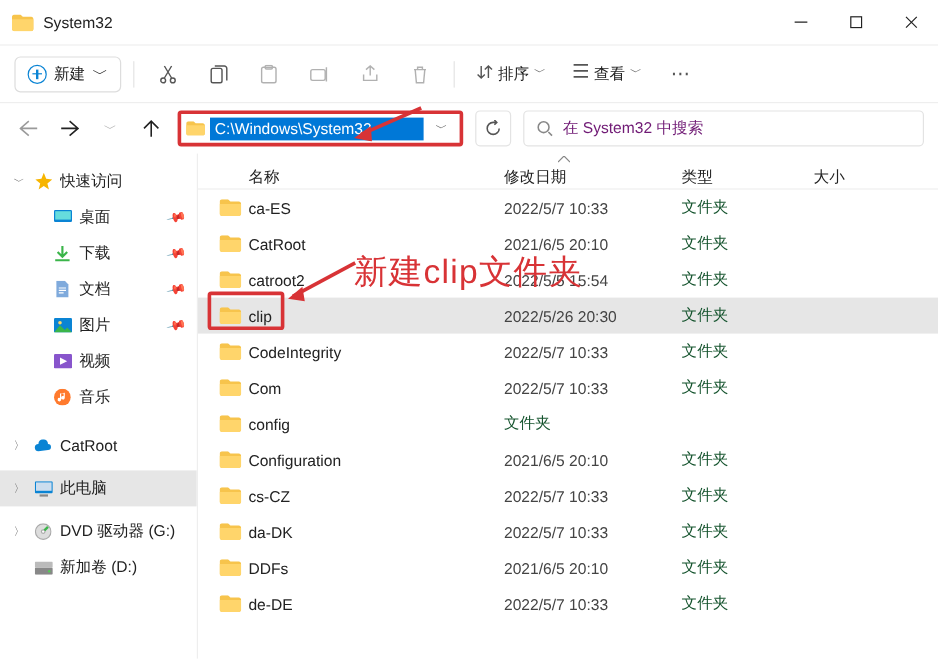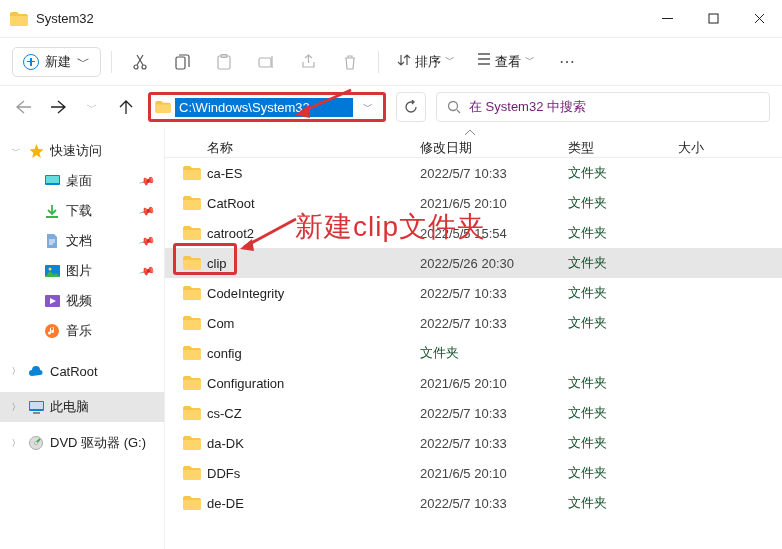--- a/index.html
+++ b/index.html
@@ -297,20 +297,31 @@
         <span class="chv">〉</span>
         <span class="ic">
           <svg width="14" height="14">
             <circle cx="7" cy="7" r="6.5" fill="#ddd" stroke="#aaa"></circle>
             <circle cx="7" cy="7" r="1.5" fill="#fff" stroke="#aaa"></circle>
             <path d="M11 3l-3 3" stroke="#3bb54a" stroke-width="2"></path>
           </svg>
         </span>
         <span class="lbl" style="max-width:100px">DVD 驱动器 (G:)</span>
       </div>
+    <div class="item">
+        <span class="chv hidden"></span>
+        <span class="ic">
+          <svg width="15" height="11">
+            <rect y="5" width="15" height="6" rx="1" class="gray"></rect>
+            <rect width="15" height="5" rx="1" fill="#bbb"></rect>
+            <circle cx="12" cy="8" r="1" fill="#5c5"></circle>
+          </svg>
+        </span>
+        <span class="lbl">新加卷 (D:)</span>
+      </div>
   </div>
 
   <div class="content">
     <div class="hdr">
       <div class="colname">名称</div>
       <div class="coldate">修改日期</div>
       <div class="coltype">类型</div>
       <div class="colsize">大小</div>
     </div>
     <div class="rows" id="rows">

